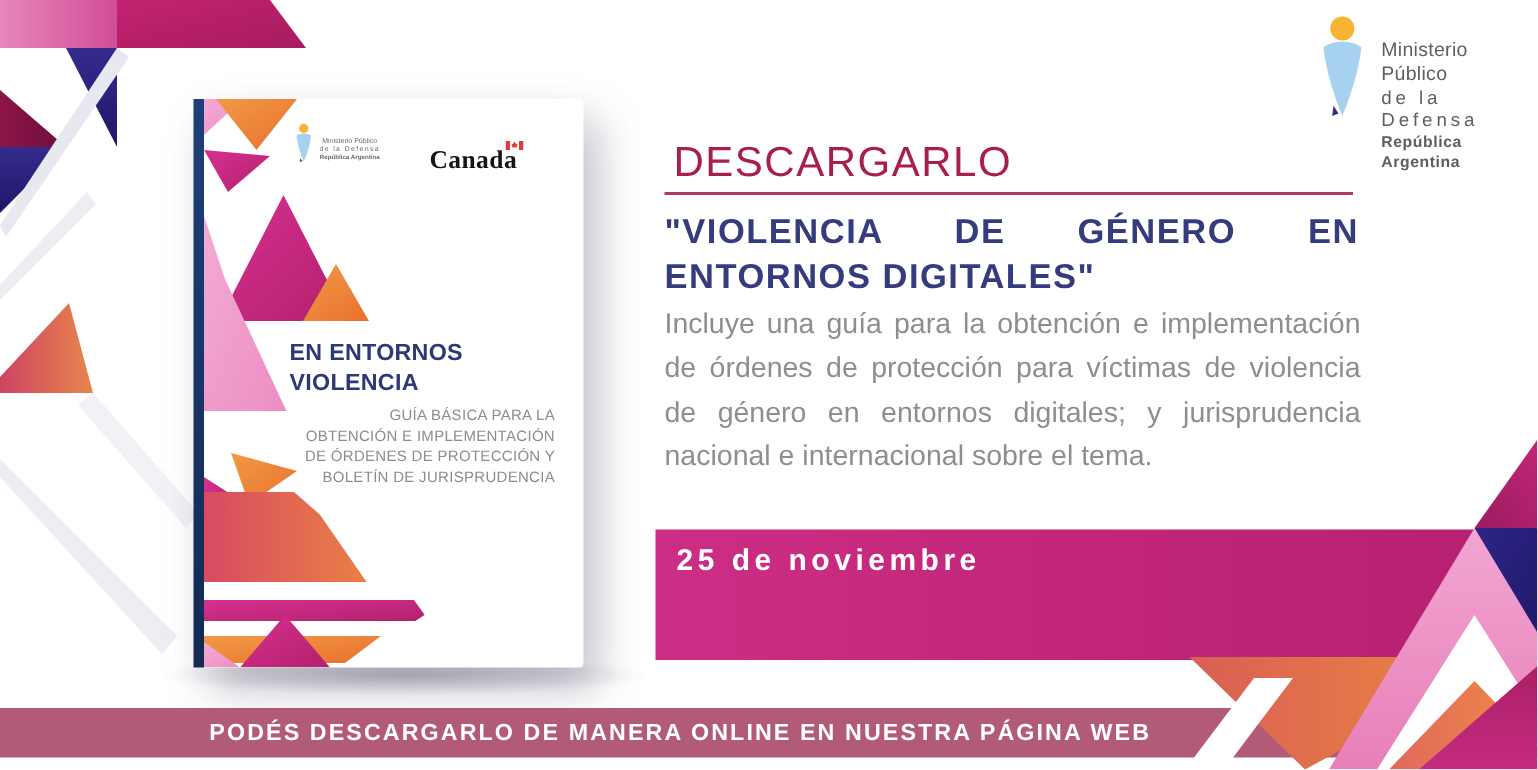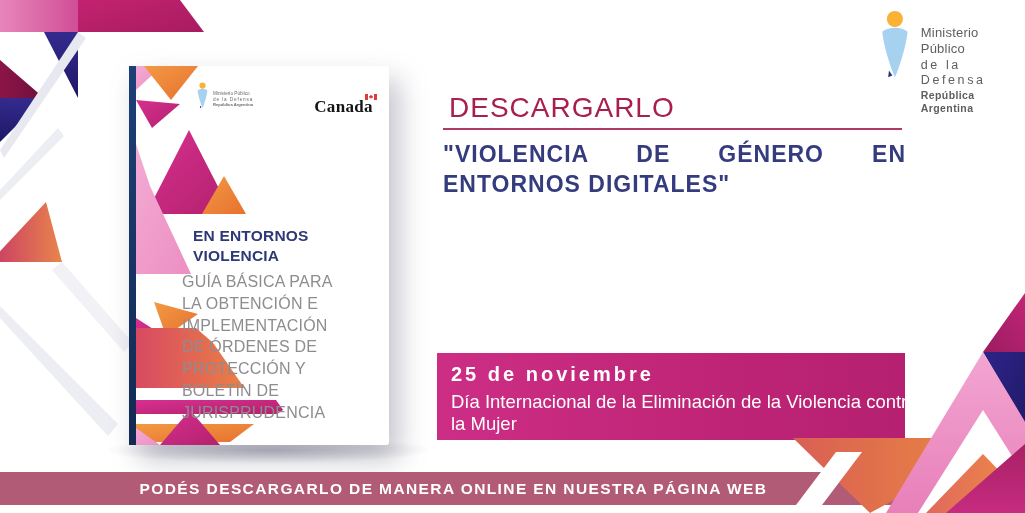--- a/index.html
+++ b/index.html
@@ -14,54 +14,54 @@
   
   .floor-shadow{position:absolute;left:104px;top:436px;width:330px;height:28px;z-index:1;
     background:radial-gradient(ellipse at center, rgba(95,95,120,.38) 0%, rgba(95,95,120,0) 70%);}
   .book{position:absolute;left:129px;top:66px;width:260px;height:379px;z-index:2;
     filter:drop-shadow(10px 14px 14px rgba(80,80,105,.35));}
   .book-spine{position:absolute;left:0;top:0;width:7px;height:100%;
     background:linear-gradient(180deg,#1d4078,#132a52);}
   .book-cover{position:absolute;left:7px;top:0;width:253px;height:379px;background:#fff;
     border-radius:0 3px 3px 0;overflow:hidden;}
   .cover-art{position:absolute;left:0;top:0;width:253px;height:379px;}
-  .cover-head{position:absolute;left:60px;top:16px;display:flex;align-items:flex-start;gap:28px;z-index:2;}
+  .cover-head{position:absolute;left:60px;top:16px;display:flex;align-items:flex-start;z-index:2;text-align:center;}
   .mini-logo{display:flex;gap:4px;align-items:flex-start;}
   .mini-text{transform:scale(.55);transform-origin:0 0;font-size:8.5px;color:#6a6b6e;
     line-height:1.2;white-space:nowrap;margin-top:9px;}
   .mini-text .l2{letter-spacing:1.6px;}
   .mini-text .l3{font-size:7.5px;font-weight:700;}
   .canada{position:relative;margin-top:15px;font-family:"Liberation Serif",serif;
     font-weight:700;font-size:17px;color:#141414;letter-spacing:.3px;}
   .canada svg{position:absolute;right:-4px;top:-3px;}
   .cover-title{position:absolute;left:57px;top:160px;z-index:2;color:#2e3876;font-weight:700;
     font-size:15.5px;line-height:1.32;letter-spacing:.2px;}
-  .cover-sub{position:absolute;left:46px;top:205px;width:172px;z-index:2;color:#8d8d90;
-    font-size:16px;line-height:1.36;letter-spacing:.2px;}
+  .cover-sub{position:absolute;left:62px;top:205px;width:172px;z-index:2;color:#8d8d90;
+    font-size:10px;line-height:1.36;letter-spacing:.2px;text-align:right;}
 
   
   .header-logo{position:absolute;left:878px;top:8px;display:flex;gap:9px;z-index:2;}
   .header-logo-text{margin-top:17px;color:#5d5e60;}
   .hl1{font-size:13px;letter-spacing:.2px;line-height:1.25;}
   .hl2{font-size:12.5px;letter-spacing:2.6px;line-height:1.25;}
   .hl3{font-size:10.5px;font-weight:700;letter-spacing:.4px;line-height:1.3;}
 
   
   .kicker{position:absolute;left:449px;top:92px;z-index:2;font-size:28px;font-weight:400;
     color:#a81e4e;letter-spacing:1px;}
   .kicker-underline{position:absolute;left:443px;top:128px;width:459px;height:2px;
     background:#b03a67;z-index:2;}
   .headline{position:absolute;left:443px;top:139px;width:463px;z-index:2;color:#343c7e;
     font-weight:700;font-size:23px;letter-spacing:1px;line-height:1.32;}
   .headline .l1{text-align:justify;text-align-last:justify;}
   .body-text{position:absolute;left:443px;top:202px;width:464px;z-index:2;color:#8e8e90;
     font-size:19px;line-height:1.55;text-align:justify;}
 
   
-  .date-banner{position:absolute;left:437px;top:353px;width:468px;height:87px;z-index:2;
+  .date-banner{position:absolute;left:437px;top:353px;width:588px;height:87px;z-index:2;
     background:linear-gradient(90deg,#cc2e85 0%,#c02577 55%,#b52070 100%);
     color:#fff;padding:10px 0 0 14px;box-sizing:border-box;}
   .date-line{font-size:20px;font-weight:700;letter-spacing:3px;}
   .date-sub{margin-top:5px;font-size:18.5px;line-height:1.2;width:478px;}
 
   
   .footer-bar{position:absolute;left:0;top:472px;width:1025px;height:33px;z-index:3;
     background:#b25b76;color:#fff;display:flex;align-items:center;justify-content:center;
     padding-right:118px;box-sizing:border-box;font-weight:700;font-size:15.5px;letter-spacing:1.4px;}
 </style>
@@ -187,24 +187,24 @@
       <div class="hl3">República Argentina</div>
     </div>
   </div>
 
   <div class="kicker">DESCARGARLO</div>
   <div class="kicker-underline"></div>
   <div class="headline">
     <div class="l1">"VIOLENCIA DE GÉNERO EN</div>
     <div class="l2">ENTORNOS DIGITALES"</div>
   </div>
+  <div class="body-text">Incluye una guía para la obtención e implementación de órdenes de protección para víctimas de violencia de género en entornos digitales; y jurisprudencia nacional e internacional sobre el tema.</div>
 
   <div class="date-banner">
     <div class="date-line">25 de noviembre</div>
-    <div class="date-sub">Día Internacional de la Eliminación de la Violencia contra la Mujer</div>
   </div>
 
   <div class="footer-bar">
     <span>PODÉS DESCARGARLO DE MANERA ONLINE EN NUESTRA PÁGINA WEB</span>
   </div>
 
   <svg class="bg bg-right" viewBox="0 0 1025 513" preserveAspectRatio="none">
     <defs>
       <linearGradient id="gDkMag" x1="0" y1="1" x2="1" y2="0">
         <stop offset="0" stop-color="#9a1c60"></stop>

